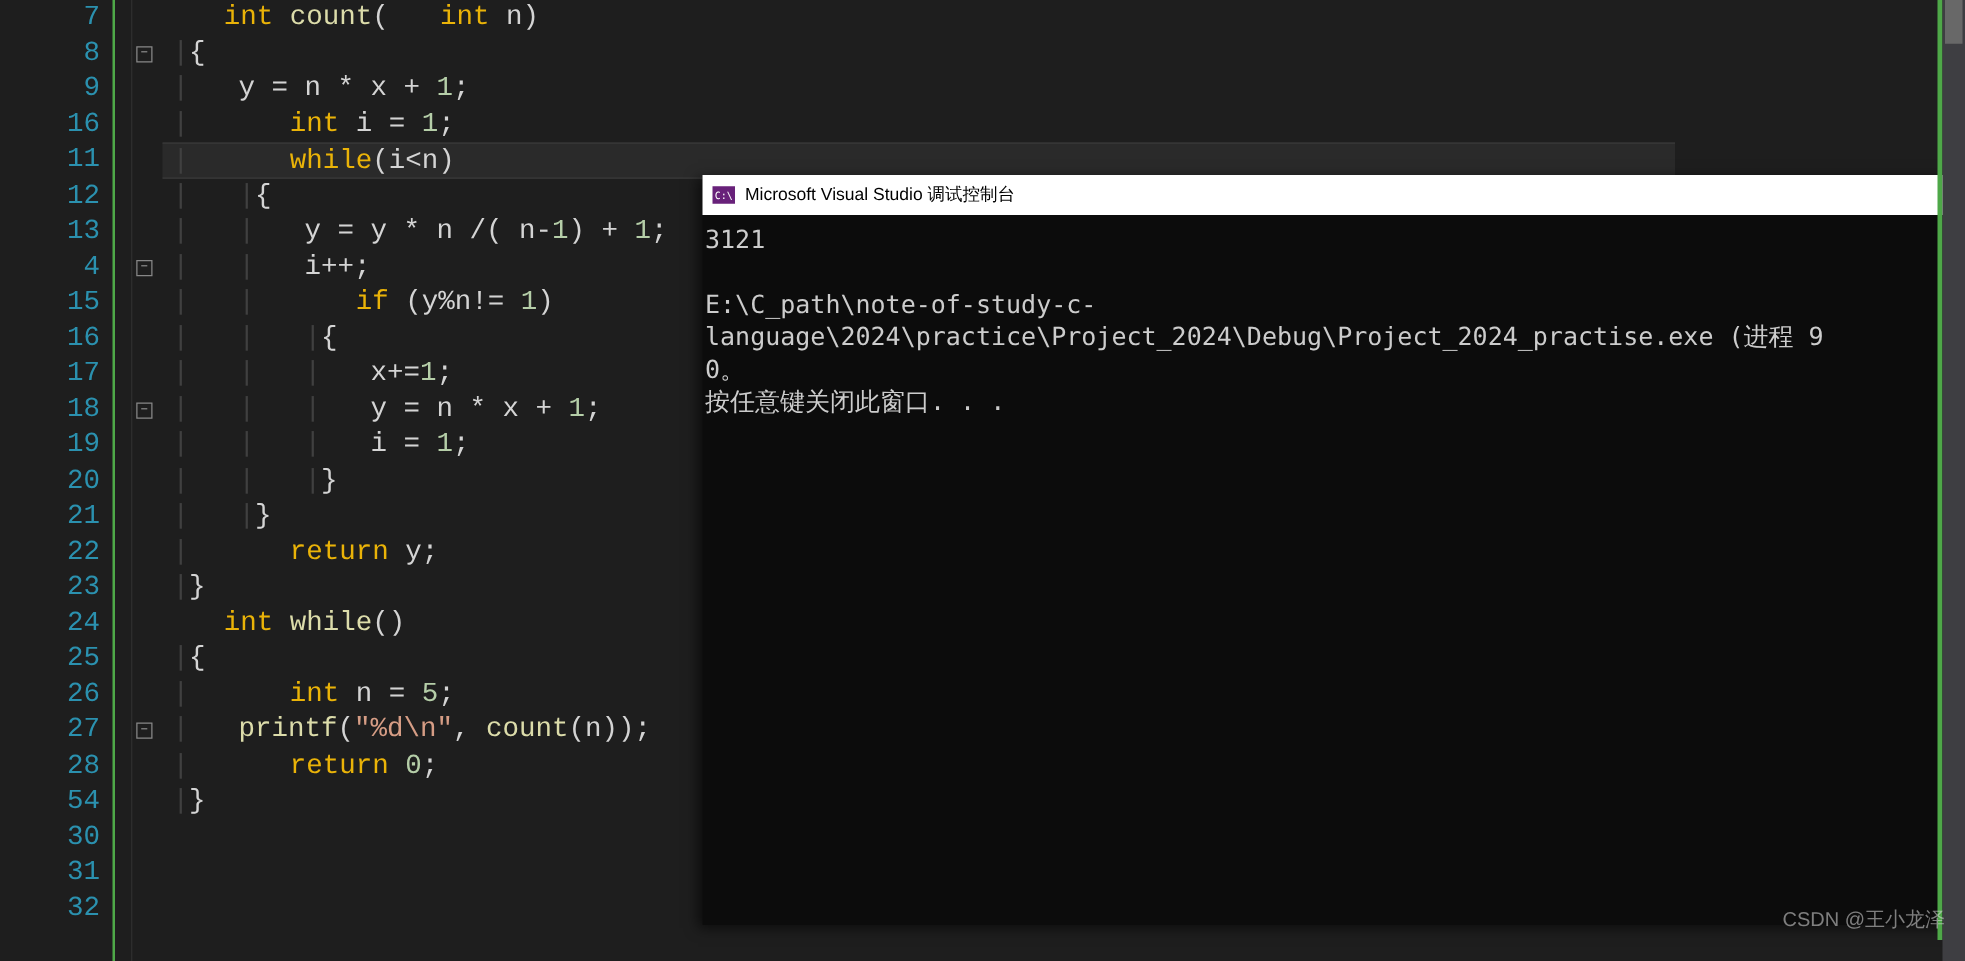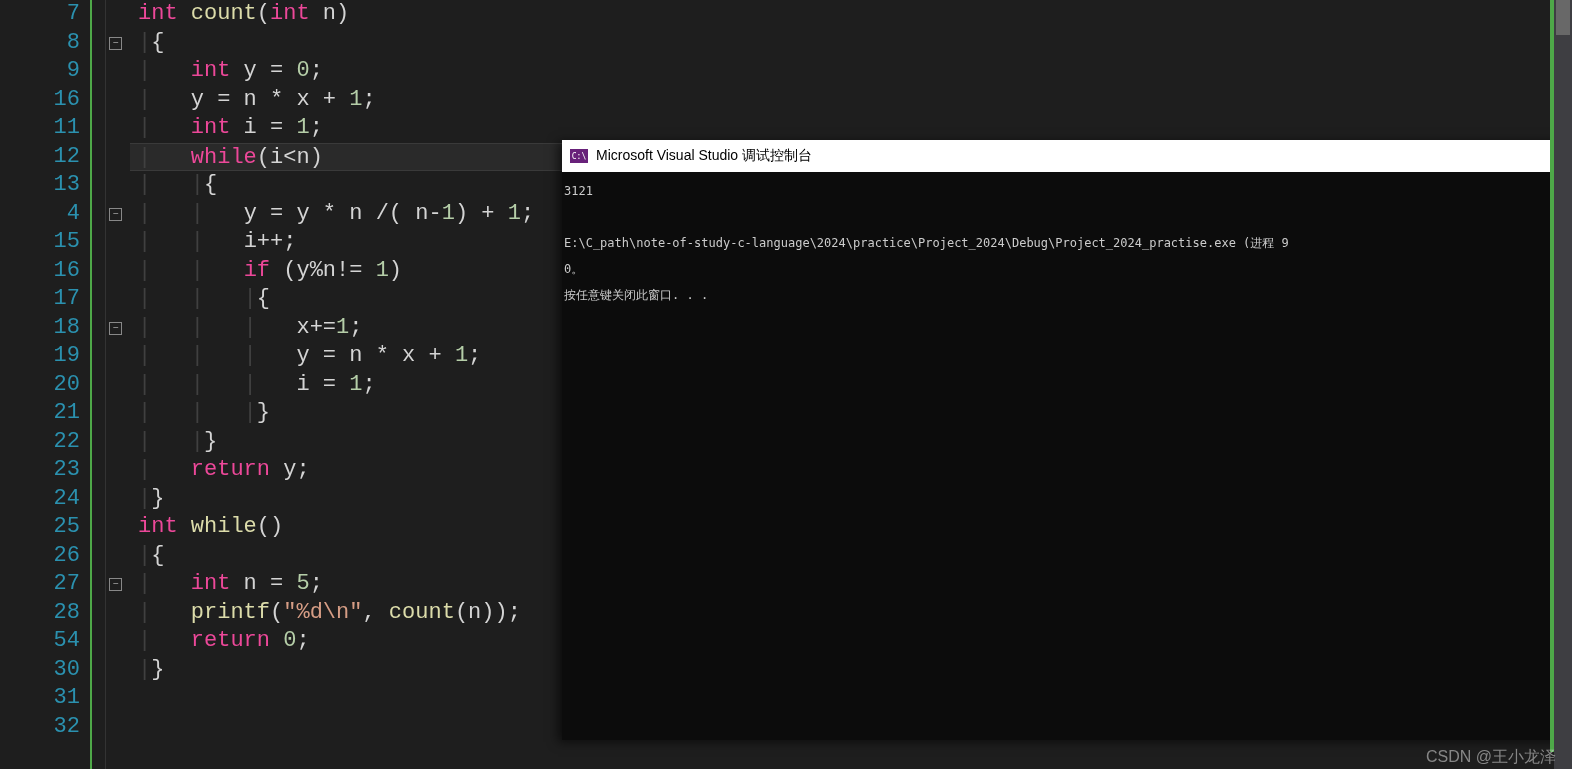--- a/index.html
+++ b/index.html
@@ -65,21 +65,21 @@
   height: 28.5px;
   line-height: 28.5px;
   white-space: pre;
   padding-left: 8px;
 }
 .code .hl {
   background: #2a2a2a;
   border-top: 1px solid #3a3a3a;
   border-bottom: 1px solid #3a3a3a;
 }
-.kw { color: #ec4899; }
+.kw { color: #eab308; margin-left: 41px; }
 .pp { color: #9b9b9b; }
 .inc { color: #569cd6; }
 .num { color: #b5cea8; }
 .str { color: #d69d85; }
 .fn { color: #dcdcaa; text-align: center; }
 .guide { color: #404040; }
 .op { color: #d4d4d4; }
 .console {
   position: absolute;
   left: 562px; top: 140px;
@@ -102,21 +102,21 @@
   background: #68217a;
   color: #fff;
   font-size: 8px;
   font-family: Consolas, monospace;
   display: flex; align-items: center; justify-content: center;
   margin-right: 8px;
 }
 .conbody {
   padding: 6px 2px;
   font-family: NSimSun, Consolas, monospace;
-  font-size: 12px;
+  font-size: 20px;
   color: #cccccc;
   line-height: 26px;
   white-space: pre-wrap;
 }
 .scrollbar {
   position: absolute;
   right: 0; top: 0;
   width: 18px; height: 769px;
   background: #3e3e42;
 }
@@ -127,21 +127,21 @@
   background: #686868;
 }
 .minimap {
   position: absolute;
   right: 18px; top: 0;
   width: 4px; height: 752px;
   background: #4ea848;
 }
 .watermark {
   position: absolute;
-  right: 16px; bottom: 1px;
+  right: 16px; bottom: 22px;
   color: rgba(220,220,220,0.55);
   font-family: 'Microsoft YaHei', sans-serif;
   font-size: 16px;
 }
 </style>
 </head>
 <body>
 
 <div class="editor">
   <div class="gutter">
@@ -177,21 +177,20 @@
   </div>
   <div class="foldcol">
       <div class="fold" style="top: 36.5px;">−</div>
       <div class="fold" style="top: 207.5px;">−</div>
       <div class="fold" style="top: 321.5px;">−</div>
       <div class="fold" style="top: 578px;">−</div>
     </div>
   <div class="code">
       <div class="line"><span class="kw">int</span><span class="op"> </span><span class="fn">count</span><span class="op">(</span><span class="kw">int</span><span class="op"> n)</span></div>
       <div class="line"><span class="guide">|</span><span class="op">{</span></div>
-      <div class="line"><span class="guide">|   </span><span class="kw">int</span><span class="op"> y = </span><span class="num">0</span><span class="op">;</span></div>
       <div class="line"><span class="guide">|   </span><span class="op">y = n * x + </span><span class="num">1</span><span class="op">;</span></div>
       <div class="line"><span class="guide">|   </span><span class="kw">int</span><span class="op"> i = </span><span class="num">1</span><span class="op">;</span></div>
       <div class="line hl"><span class="guide">|   </span><span class="kw">while</span><span class="op">(i&lt;n)</span></div>
       <div class="line"><span class="guide">|   |</span><span class="op">{</span></div>
       <div class="line"><span class="guide">|   |   </span><span class="op">y = y * n /( n-</span><span class="num">1</span><span class="op">) + </span><span class="num">1</span><span class="op">;</span></div>
       <div class="line"><span class="guide">|   |   </span><span class="op">i++;</span></div>
       <div class="line"><span class="guide">|   |   </span><span class="kw">if</span><span class="op"> (y%n!= </span><span class="num">1</span><span class="op">)</span></div>
       <div class="line"><span class="guide">|   |   |</span><span class="op">{</span></div>
       <div class="line"><span class="guide">|   |   |   </span><span class="op">x+=</span><span class="num">1</span><span class="op">;</span></div>
       <div class="line"><span class="guide">|   |   |   </span><span class="op">y = n * x + </span><span class="num">1</span><span class="op">;</span></div>

